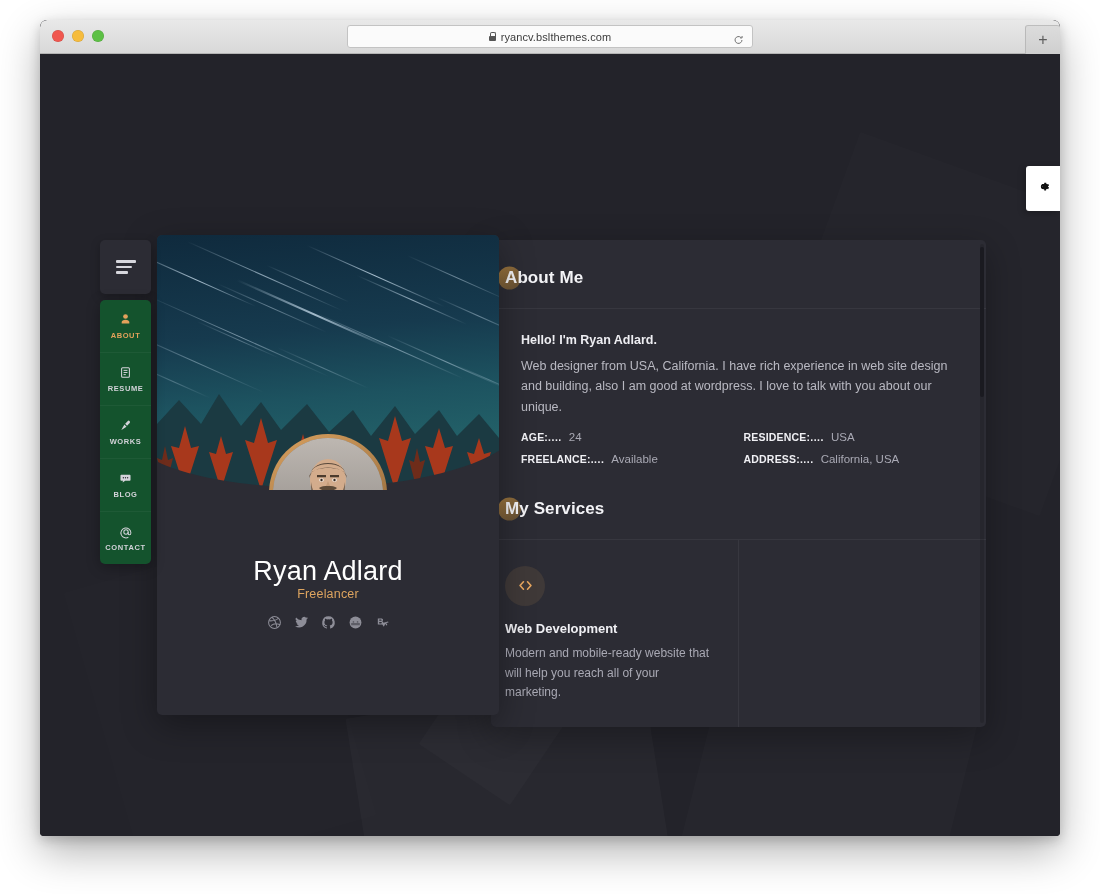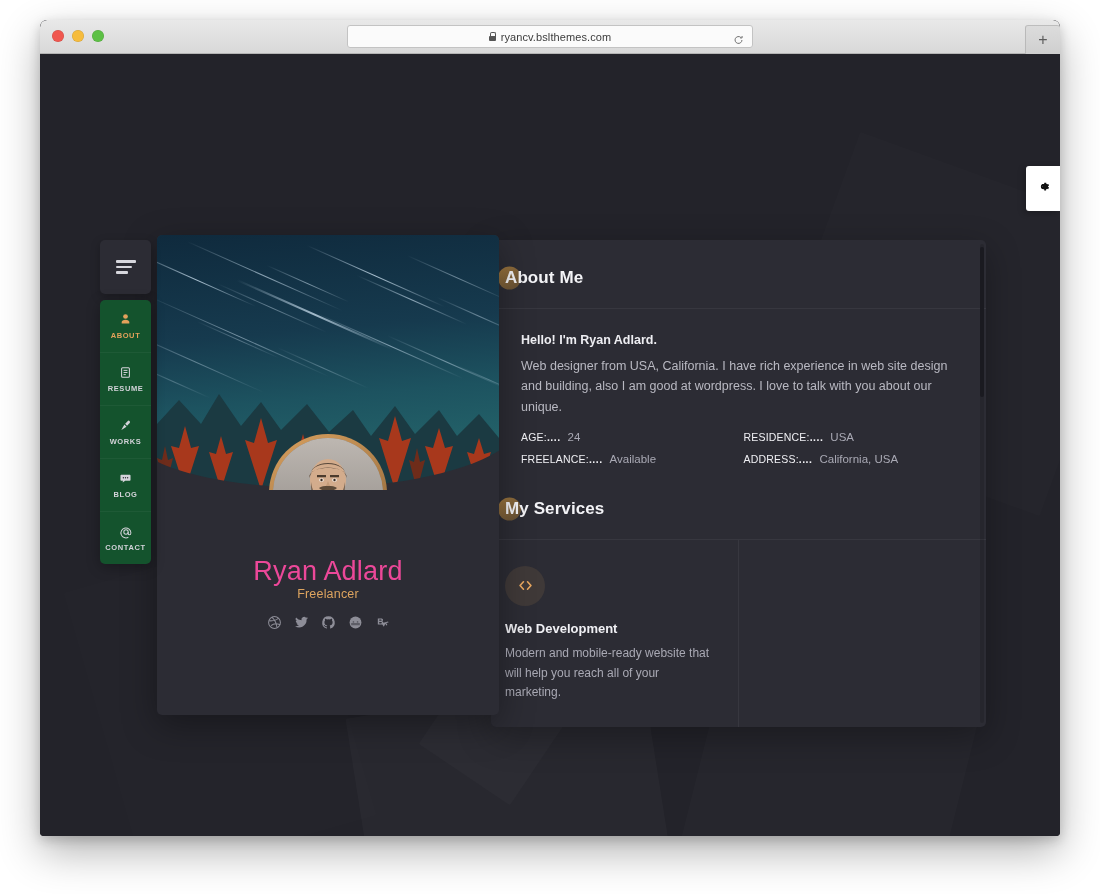--- a/index.html
+++ b/index.html
@@ -193,21 +193,21 @@
     overflow: hidden;
     background: #9a9490;
     position: relative;
   }
   .card-body {
     position: relative;
     padding-top: 66px;
     text-align: center;
   }
   .p-name {
-    font-size: 27px; font-weight: 400; color: #ec4899;
+    font-size: 27px; font-weight: 400; color: #ffffff;
     letter-spacing: .2px;
     margin: 0;
   }
   .p-role {
     font-size: 12.5px; color: #dda45f;
     margin-top: 0; letter-spacing: .2px;
   }
   .socials {
     margin-top: 13px;
     display: flex; justify-content: center; gap: 10px;
@@ -299,21 +299,21 @@
     display: grid;
     grid-template-columns: 1fr 1fr;
     row-gap: 10px;
     column-gap: 10px;
   }
   .fact {
     display: flex; align-items: baseline; gap: 0;
     font-size: 10.5px;
     white-space: nowrap;
   }
-  .fact .k { color: #f0f0f4; font-weight: 400; letter-spacing: .2px; }
+  .fact .k { color: #f0f0f4; font-weight: 700; letter-spacing: .2px; }
   .fact .dots { color: #f0f0f4; font-weight: 700; letter-spacing: .5px; }
   .fact .v { color: #a9a9b4; font-size: 11.5px; font-weight: 400; margin-left: 7px; }
 
   .svc-grid {
     display: grid;
     grid-template-columns: 1fr 1fr;
   }
   .svc {
     padding: 26px 24px 26px 14px;
   }

